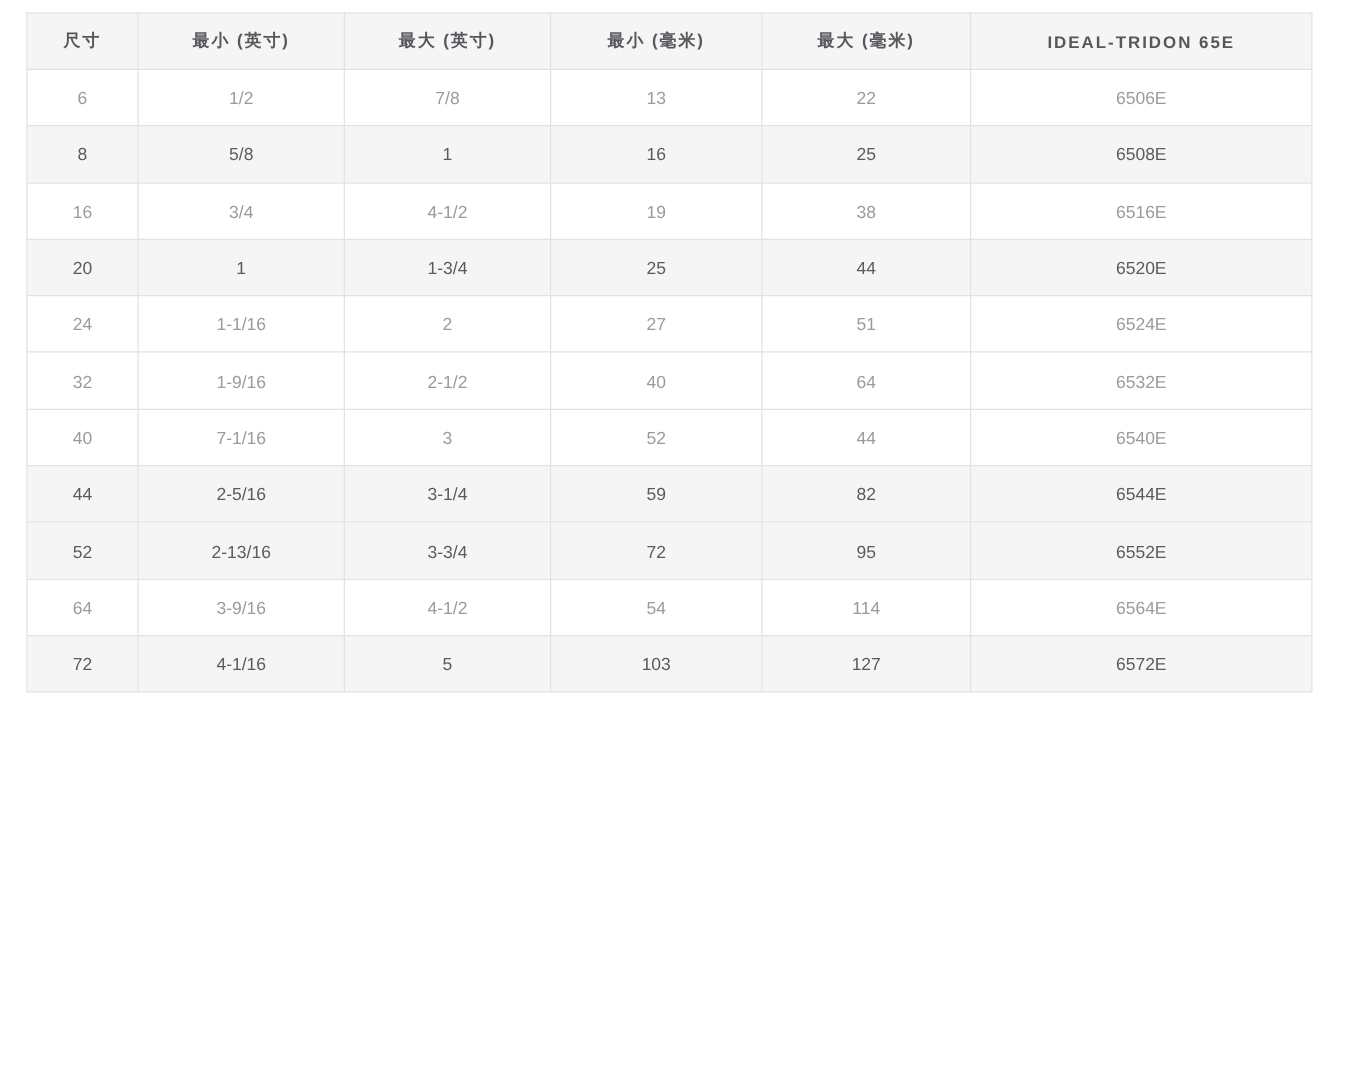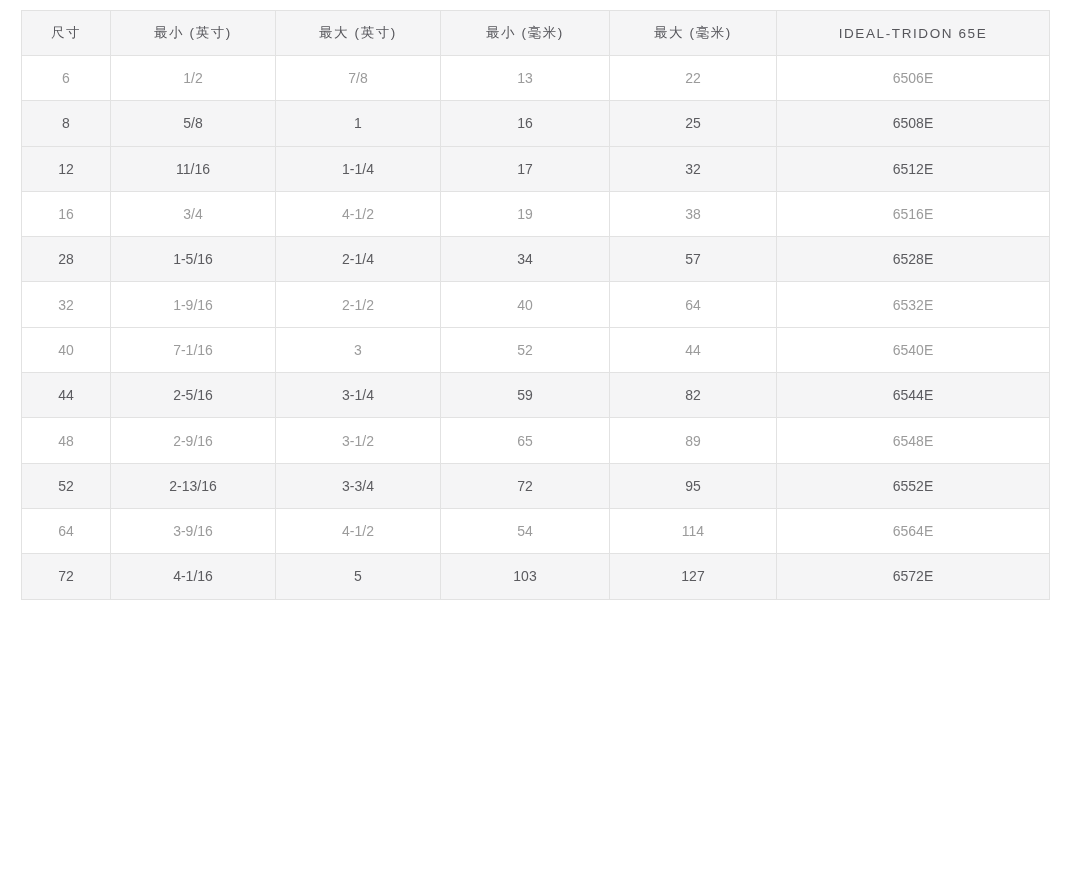--- a/index.html
+++ b/index.html
@@ -26,21 +26,21 @@
     border: 1px solid #e2e2e2;
     text-align: center;
     vertical-align: middle;
     padding: 0;
     overflow: hidden;
     white-space: nowrap;
   }
   table.spec-table thead th {
     background: #f5f5f6;
     color: #56565b;
-    font-weight: 400;
+    font-weight: 700;
     height: 44px;
     font-size: 13.5px;
     letter-spacing: 1.6px;
   }
   table.spec-table tbody td {
     height: 44.3px;
   }
   table.spec-table tbody tr {
     background: #ffffff;
     color: #9b9b9b;
@@ -90,43 +90,43 @@
           <td>6506E</td>
         </tr>
         <tr class="stripe">
           <td>8</td>
           <td>5/8</td>
           <td>1</td>
           <td>16</td>
           <td>25</td>
           <td>6508E</td>
         </tr>
-        <tr class="stripe">
-          <td>12</td>
-          <td>11/16</td>
-          <td>1-1/4</td>
-          <td>17</td>
-          <td>32</td>
-          <td>6512E</td>
-        </tr>
         <tr>
           <td>16</td>
           <td>3/4</td>
           <td>4-1/2</td>
           <td>19</td>
           <td>38</td>
           <td>6516E</td>
         </tr>
         <tr class="stripe">
-          <td>28</td>
-          <td>1-5/16</td>
-          <td>2-1/4</td>
-          <td>34</td>
-          <td>57</td>
-          <td>6528E</td>
+          <td>20</td>
+          <td>1</td>
+          <td>1-3/4</td>
+          <td>25</td>
+          <td>44</td>
+          <td>6520E</td>
+        </tr>
+        <tr>
+          <td>24</td>
+          <td>1-1/16</td>
+          <td>2</td>
+          <td>27</td>
+          <td>51</td>
+          <td>6524E</td>
         </tr>
         <tr>
           <td>32</td>
           <td>1-9/16</td>
           <td>2-1/2</td>
           <td>40</td>
           <td>64</td>
           <td>6532E</td>
         </tr>
         <tr>
@@ -137,28 +137,20 @@
           <td>44</td>
           <td>6540E</td>
         </tr>
         <tr class="stripe">
           <td>44</td>
           <td>2-5/16</td>
           <td>3-1/4</td>
           <td>59</td>
           <td>82</td>
           <td>6544E</td>
-        </tr>
-        <tr>
-          <td>48</td>
-          <td>2-9/16</td>
-          <td>3-1/2</td>
-          <td>65</td>
-          <td>89</td>
-          <td>6548E</td>
         </tr>
         <tr class="stripe">
           <td>52</td>
           <td>2-13/16</td>
           <td>3-3/4</td>
           <td>72</td>
           <td>95</td>
           <td>6552E</td>
         </tr>
         <tr>

